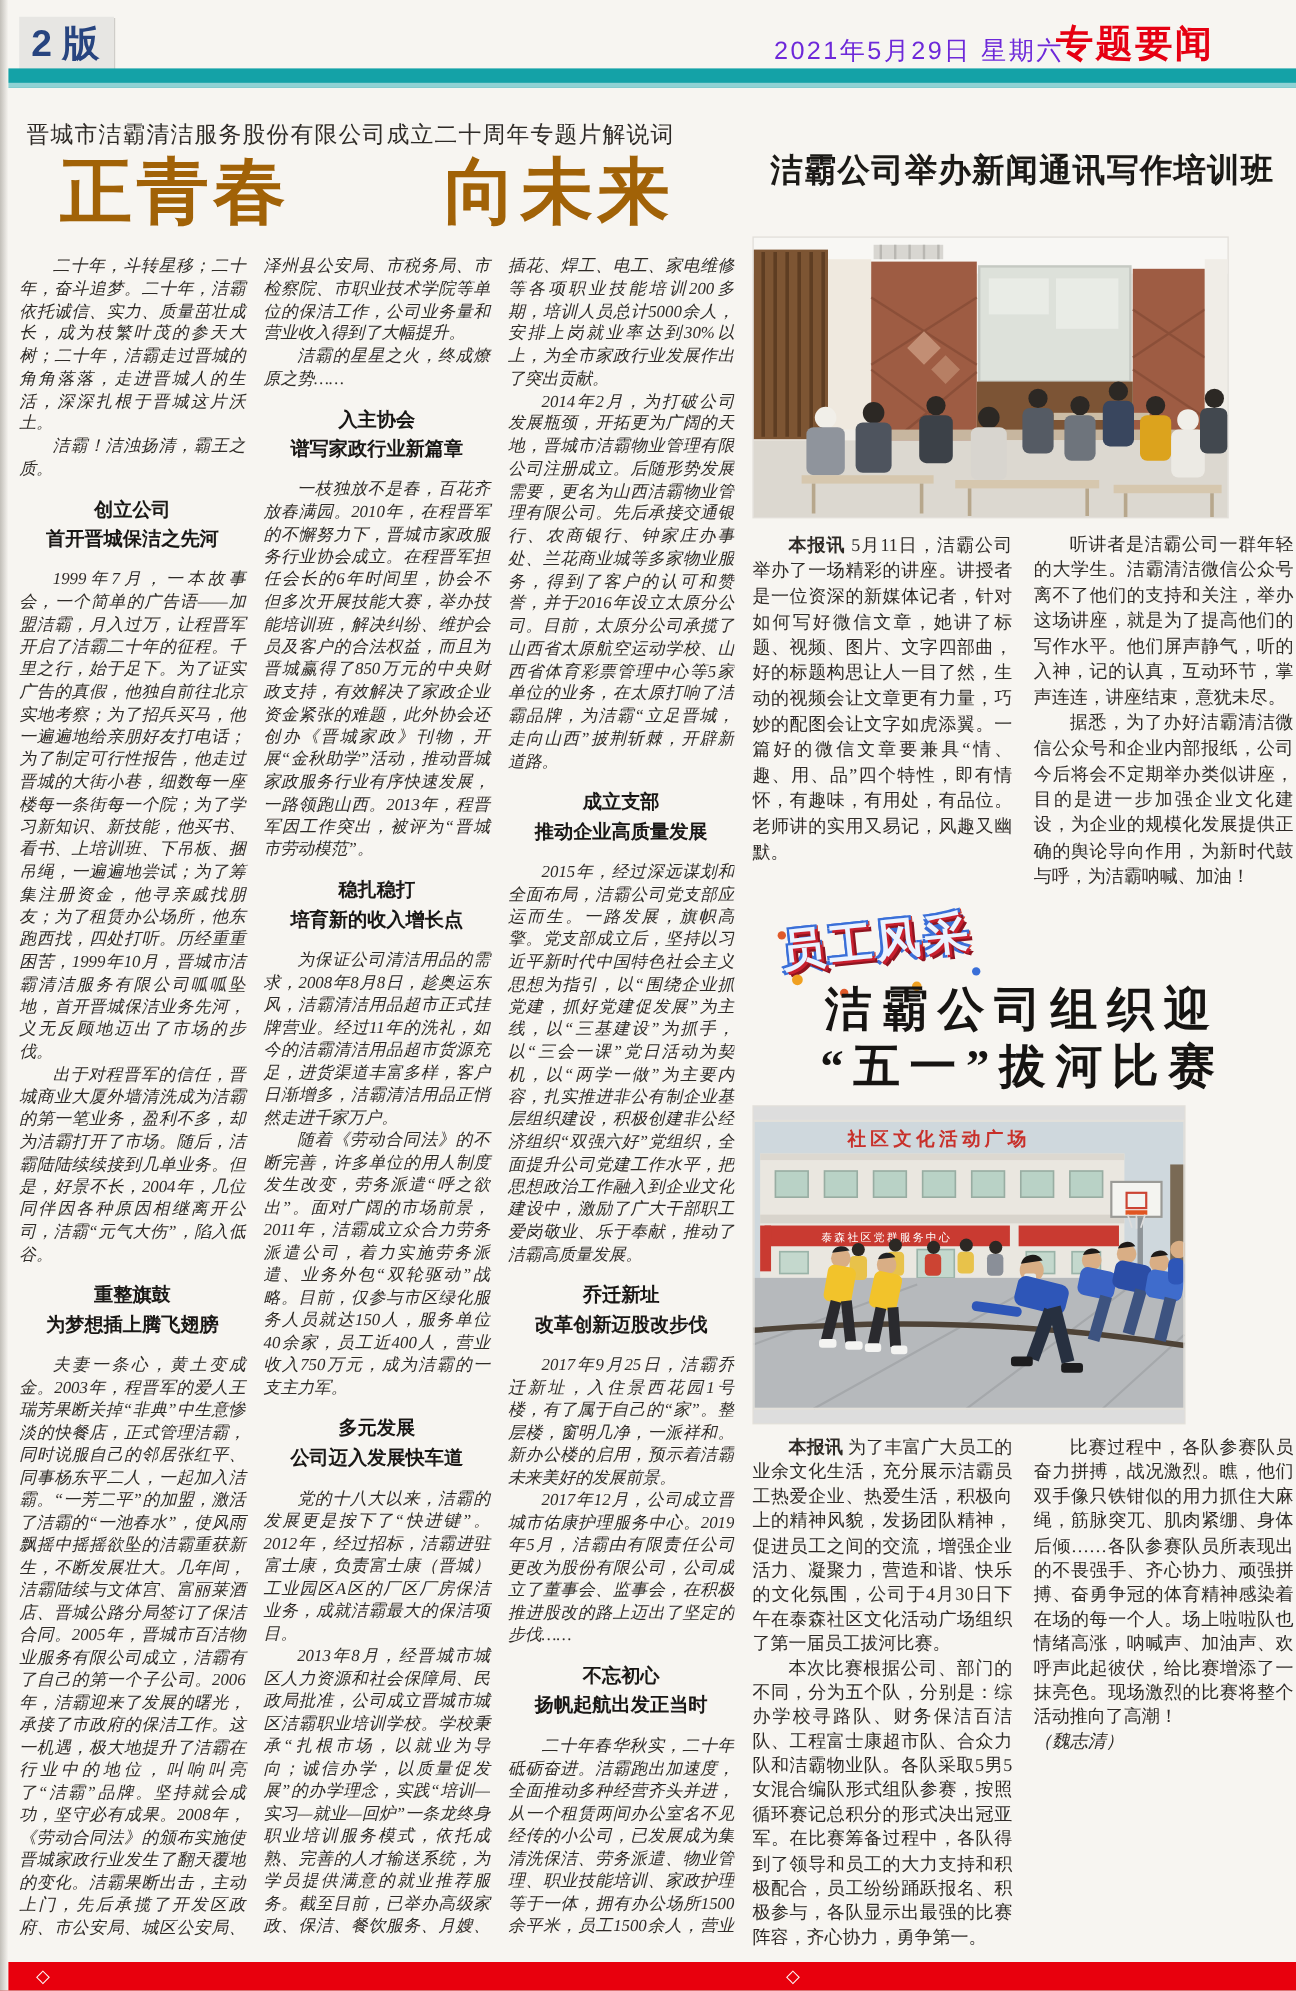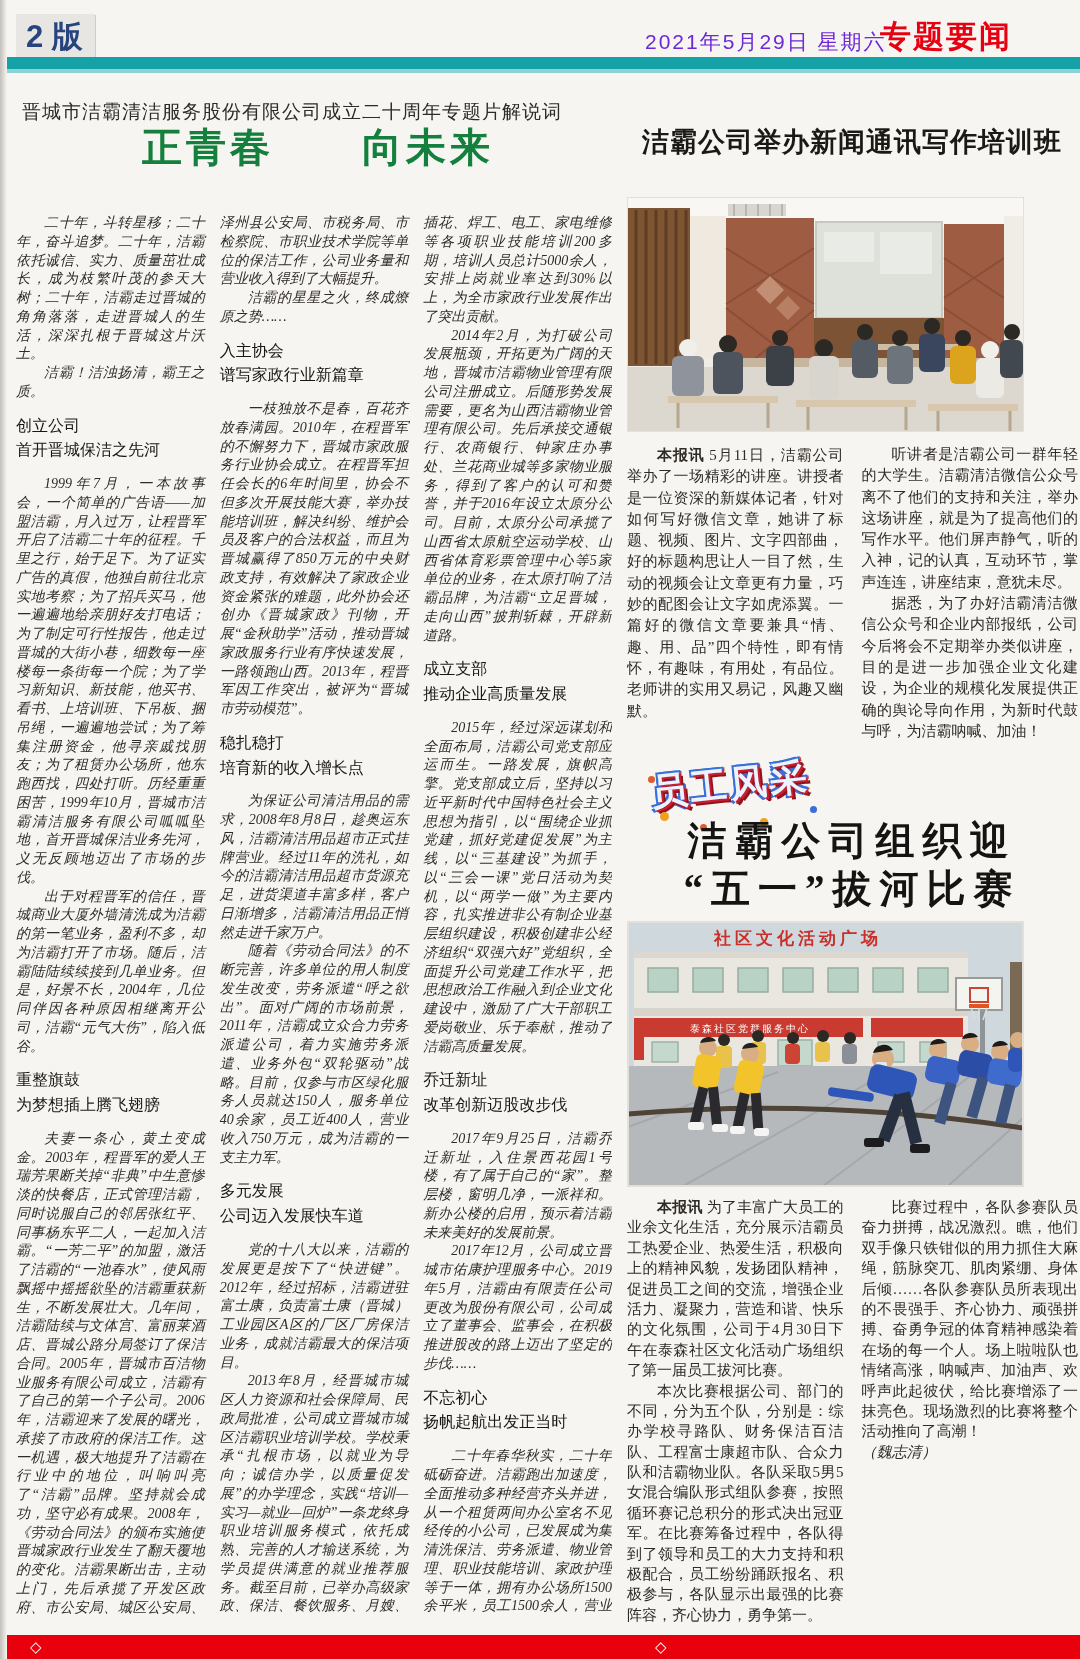--- a/index.html
+++ b/index.html
@@ -23,38 +23,38 @@
     background:#14a2a7; border-bottom:4px solid #8fd2d4; }
 
   
   .red-bar{ position:absolute; left:0; bottom:0; width:1080px; height:24px; background:#e8000d; }
   .diamond{ position:absolute; bottom:3px; color:#fff; font-size:15px; font-family:"DejaVu Sans",sans-serif; }
   .diamond.d1{ left:30px; } .diamond.d2{ left:655px; }
 
   
   .kicker{ position:absolute; left:22px; top:99px; width:580px; font-size:19px;
     color:#2e2a26; letter-spacing:1px; }
-  .main-title{ position:absolute; left:12px; top:120px; width:612px; text-align:center;
-    font-family:"Liberation Sans",sans-serif; font-weight:900; font-size:40px;
-    letter-spacing:4px; color:#15803d; }
+  .main-title{ position:absolute; left:0; top:120px; width:612px; text-align:center;
+    font-family:"Liberation Sans",sans-serif; font-weight:900; font-size:60px;
+    letter-spacing:4px; color:#a16207; }
   .main-body{ position:absolute; left:16px; top:214px; width:596px; height:1406px;
     column-count:3; column-gap:15px; column-fill:auto; overflow:hidden;
     font-size:14px; line-height:1.34; text-align:justify; }
   .main-body p{ margin:0; text-indent:2em;font-style:italic; }
-  .subhead{ font-family:"Liberation Sans",sans-serif; font-weight:normal; font-size:16px;
-    text-align:left; line-height:1.55; margin:12px 0; white-space:pre-line;
+  .subhead{ font-family:"Liberation Sans",sans-serif; font-weight:bold; font-size:16px;
+    text-align:center; line-height:1.55; margin:12px 0; white-space:pre-line;
     color:#191715; break-inside:avoid; }
 
   
   .news1-title{ position:absolute; left:626px; top:124px; width:452px; text-align:center;
     font-family:"Liberation Sans",sans-serif; font-weight:bold; font-size:27px;
     letter-spacing:1px; color:#1b1916; }
   .photo{ position:absolute; background:#ddd; box-shadow:0 0 0 1px #e3e0da; }
   .photo1{ left:628px; top:198px; width:395px; height:233px; }
-  .photo2{ left:628px; top:922px; width:395px; height:264px; }
+  .photo2{ left:628px; top:922px; width:359px; height:264px; }
   .photo svg{ display:block; width:100%; height:100%; }
 
   .news-body{ position:absolute; column-count:2; column-gap:18px; column-fill:auto;
     overflow:hidden; font-size:15px; text-align:justify; }
   .news1-body{ left:627px; top:444px; width:451px; height:318px; line-height:1.42; }
   .news2-body{ left:627px; top:1197px; width:451px; height:436px; line-height:1.36; }
   .news-body p{ margin:0; text-indent:2em; }
   .dateline{ font-family:"Liberation Sans",sans-serif; font-weight:bold; }
   .news-byline{ text-align:left; padding-right:14px; text-indent:0 !important; font-style:italic; }
 

